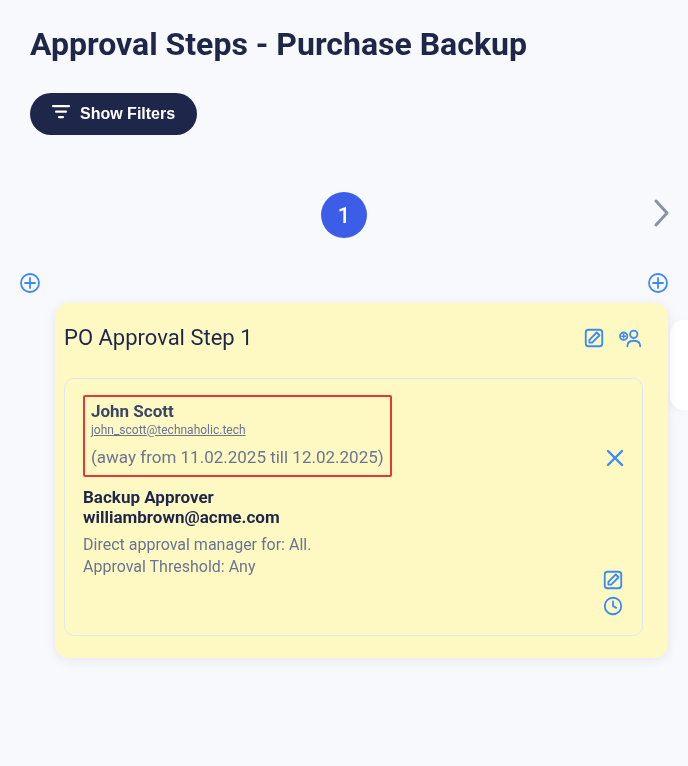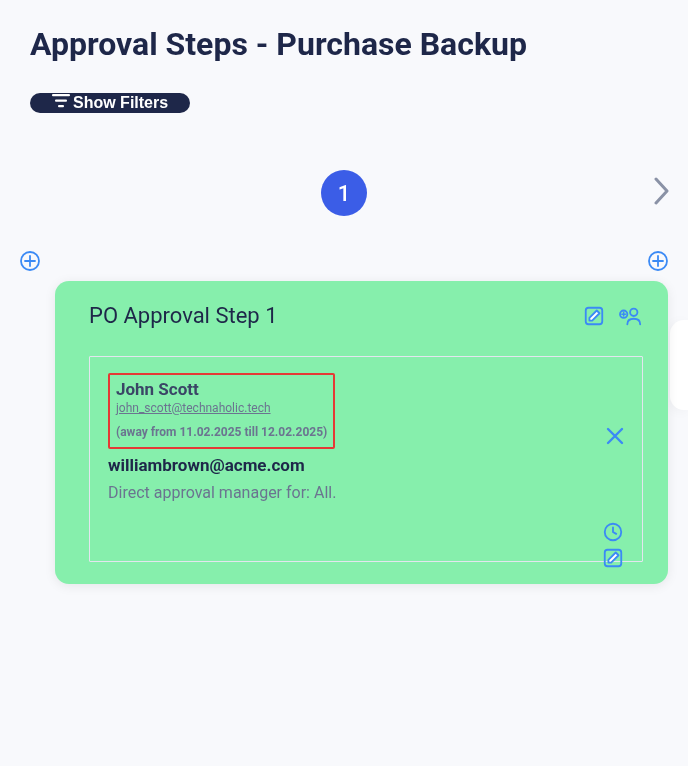--- a/index.html
+++ b/index.html
@@ -17,26 +17,26 @@
     }
     .page-title {
       font-size: 32px;
       font-weight: 700;
       color: #1e2749;
       padding: 25px 30px 0 30px;
     }
     .filter-button {
       display: inline-flex;
       align-items: center;
-      gap: 3px;
+      gap: 10px;
       background: #1e2749;
       color: #fff;
       border: none;
       border-radius: 24px;
-      padding: 1px 22px;
+      padding: 12px 22px;
       font-size: 16px;
       font-weight: 600;
       margin: 30px 0 0 30px;
       cursor: pointer;
     }
     .filter-icon {
       display: inline-block;
     }
     .step-row {
       display: flex;
@@ -69,24 +69,24 @@
       justify-content: space-between;
       padding: 28px 20px 0 20px;
     }
     .add-button {
       width: 20px;
       height: 20px;
       cursor: pointer;
       color: #3b8af5;
     }
     .card {
-      background: #86efac;
+      background: #fef9c3;
       border-radius: 14px;
       margin: 10px 20px 20px 55px;
-      padding: 22px 25px 22px 34px;
+      padding: 22px 25px 22px 9px;
       box-shadow: 0 2px 12px rgba(0,0,0,0.08);
       position: relative;
     }
     .peek-card {
       position: absolute;
       right: 0;
       top: 320px;
       width: 18px;
       height: 90px;
       background: #fff;
@@ -108,21 +108,21 @@
       display: flex;
       gap: 14px;
     }
     .icon-btn {
       cursor: pointer;
       color: #3b8af5;
       display: inline-flex;
     }
     .inner-card {
       border: 1px solid #e3e6ef;
-      border-radius: 1px;
+      border-radius: 10px;
       padding: 16px 18px;
       position: relative;
     }
     .highlight-box {
       border: 2.5px solid #e53935;
       border-radius: 2px;
       padding: 4px 6px 8px 6px;
       display: inline-block;
       margin-bottom: 6px;
     }
@@ -132,23 +132,22 @@
       color: #3a4666;
       margin-bottom: 2px;
     }
     .approver-email {
       font-size: 12px;
       color: #6b7490;
       margin-bottom: 10px;
       text-decoration: underline;
     }
     .away-text {
-      font-size: 12px;
+      font-size: 17px;
       color: #6b7490;
-      font-weight: bold;
     }
     .close-x {
       position: absolute;
       right: 18px;
       top: 70px;
       color: #3b8af5;
       cursor: pointer;
     }
     .backup-title {
       font-size: 17px;
@@ -261,23 +260,25 @@
         <div class="approver-email">john_scott@technaholic.tech</div>
         <div class="away-text">(away from 11.02.2025 till 12.02.2025)</div>
       </div>
 
       <span class="close-x">
         <svg width="18" height="18" viewBox="0 0 18 18">
           <path d="M2 2 L16 16 M16 2 L2 16" stroke="currentColor" stroke-width="2.4" stroke-linecap="round"></path>
         </svg>
       </span>
 
+      <div class="backup-title">Backup Approver</div>
       <div class="backup-email">williambrown@acme.com</div>
 
       <div class="meta-row">Direct approval manager for: All.</div>
+      <div class="meta-row">Approval Threshold: Any</div>
 
       <span class="edit-mid">
         <svg width="22" height="22" viewBox="0 0 24 24" fill="none">
           <rect x="3" y="3" width="18" height="18" rx="3" stroke="currentColor" stroke-width="2"></rect>
           <path d="M15 6 L18 9 L10 17 L7 17 L7 14 Z" fill="#fff" stroke="currentColor" stroke-width="2" stroke-linejoin="round"></path>
         </svg>
       </span>
 
       <span class="clock-bottom">
         <svg width="22" height="22" viewBox="0 0 24 24" fill="none">

